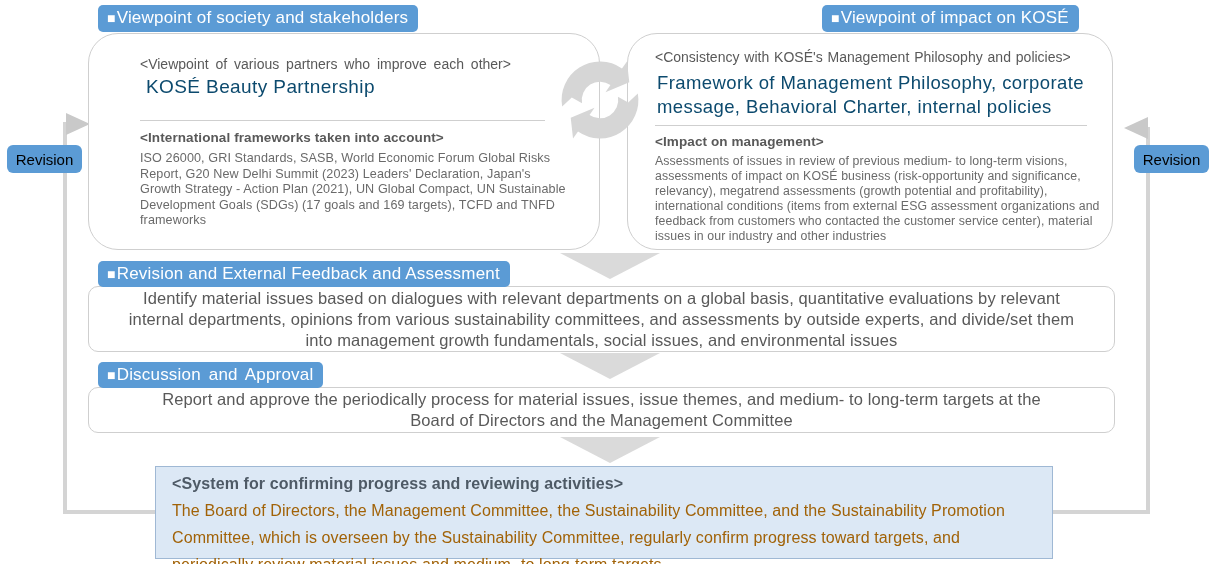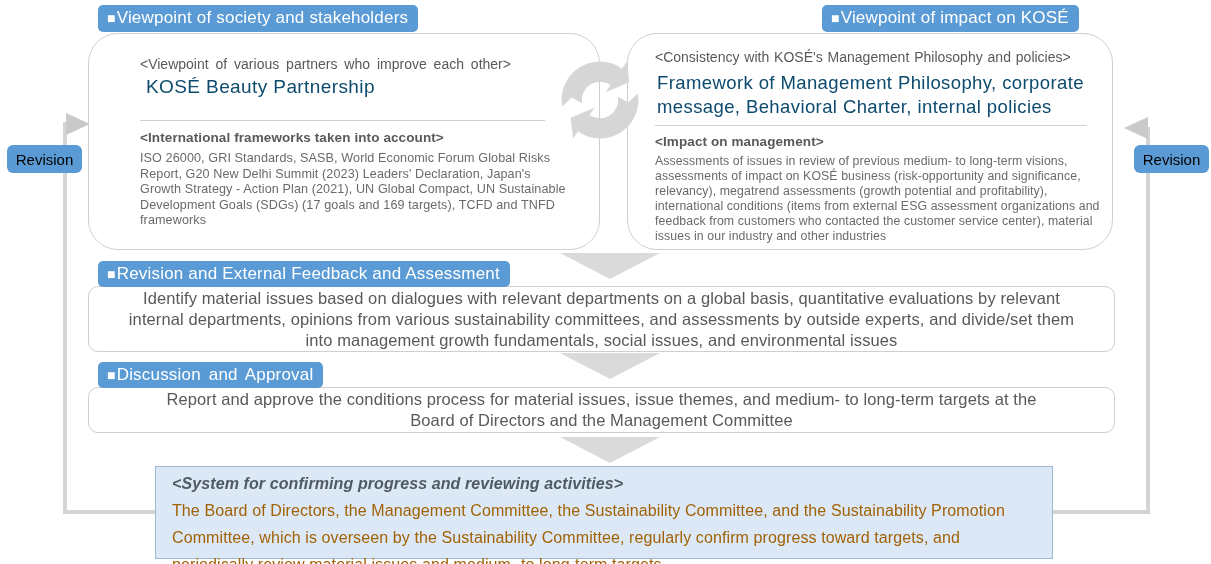--- a/index.html
+++ b/index.html
@@ -38,21 +38,21 @@
   .smalltext { position:absolute; font-size:12.6px; line-height:15.6px; color:#6a6a6a; z-index:2; letter-spacing:0.1px; }
   
   .tri { position:absolute; width:0; height:0; z-index:1;
     border-left:50px solid transparent; border-right:50px solid transparent;
     border-top:26px solid #dadada; }
   
   .cycle { position:absolute; z-index:2; }
   
   .sysbox { position:absolute; background:#dce8f5; border:1px solid #9fb8d4;
     z-index:2; padding:8px 16px 6px 16px; }
-  .sysbox .sys-h { font-size:16px; font-weight:600; color:#4e5a66; letter-spacing:0.1px; margin-bottom:4px;font-style:italic; }
+  .sysbox .sys-h { font-size:16px; font-weight:600; color:#4e5a66; letter-spacing:0.1px; margin-bottom:4px; }
   .sysbox .sys-b { font-size:16px; color:#a16207; line-height:27px; letter-spacing:0.1px; }
 </style>
 </head>
 <body>
 
 <div class="stage">
 
   <div class="loop" style="left:63px; top:122px; width:4px; height:392px;"></div>
   <div class="loop" style="left:63px; top:510px; width:95px; height:4px;"></div>
   <div class="arrowhead-right" style="left:66px; top:113px;"></div>
@@ -109,21 +109,21 @@
   </div>
   <div class="midbox" style="left:88px; top:286px; width:1027px; height:66px; padding:4px 28px;">
     <span>Identify material issues based on dialogues with relevant departments on a global basis, quantitative evaluations by relevant internal departments, opinions from various sustainability committees, and assessments by outside experts, and divide/set them into management growth fundamentals, social issues, and environmental issues</span>
   </div>
 
   <div class="hdr" style="left:98px; top:362px; height:26px; word-spacing:3px;">
     <span class="blt">■</span>
     <span>Discussion and Approval</span>
   </div>
   <div class="midbox" style="left:88px; top:387px; width:1027px; height:46px; padding:2px 55px;">
-    <span>Report and approve the conditions process for material issues, issue themes, and medium- to long-term targets at the Board of Directors and the Management Committee</span>
+    <span>Report and approve the periodically process for material issues, issue themes, and medium- to long-term targets at the Board of Directors and the Management Committee</span>
   </div>
 
   <div class="sysbox" style="left:155px; top:466px; width:898px; height:93px;">
     <div class="sys-h">&lt;System for confirming progress and reviewing activities&gt;</div>
     <div class="sys-b">The Board of Directors, the Management Committee, the Sustainability Committee, and the Sustainability Promotion Committee, which is overseen by the Sustainability Committee, regularly confirm progress toward targets, and periodically review material issues and medium- to long-term targets.</div>
   </div>
 
 </div>
 
 </body></html>

